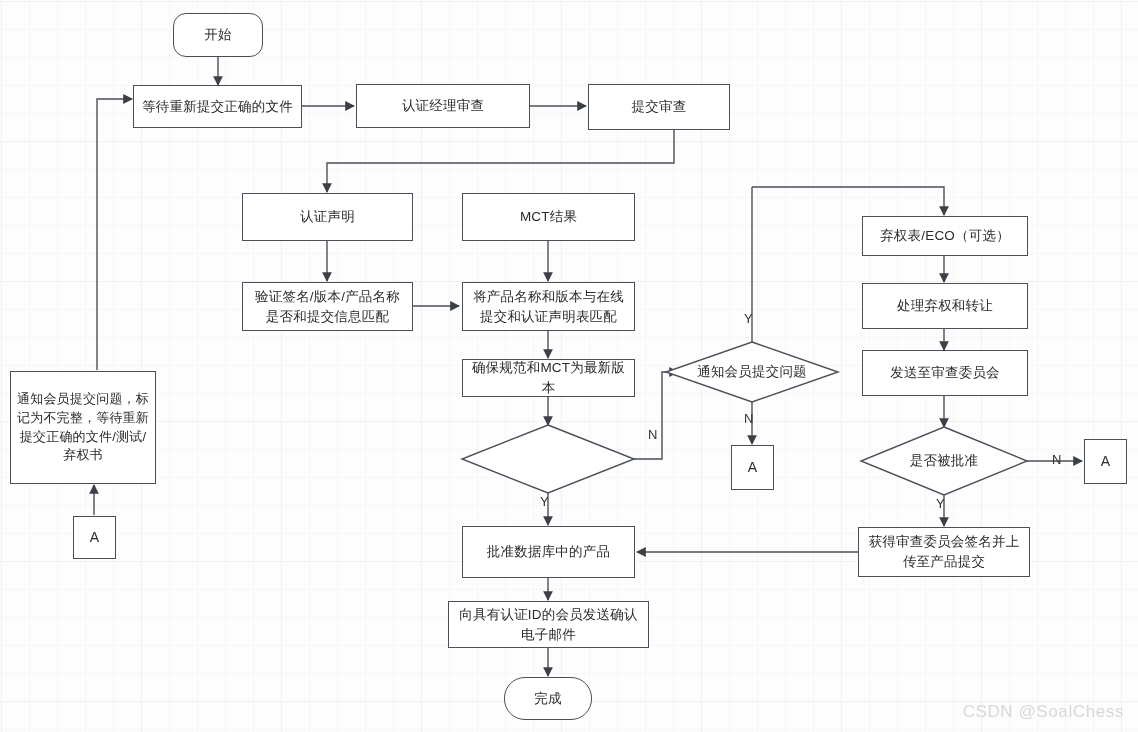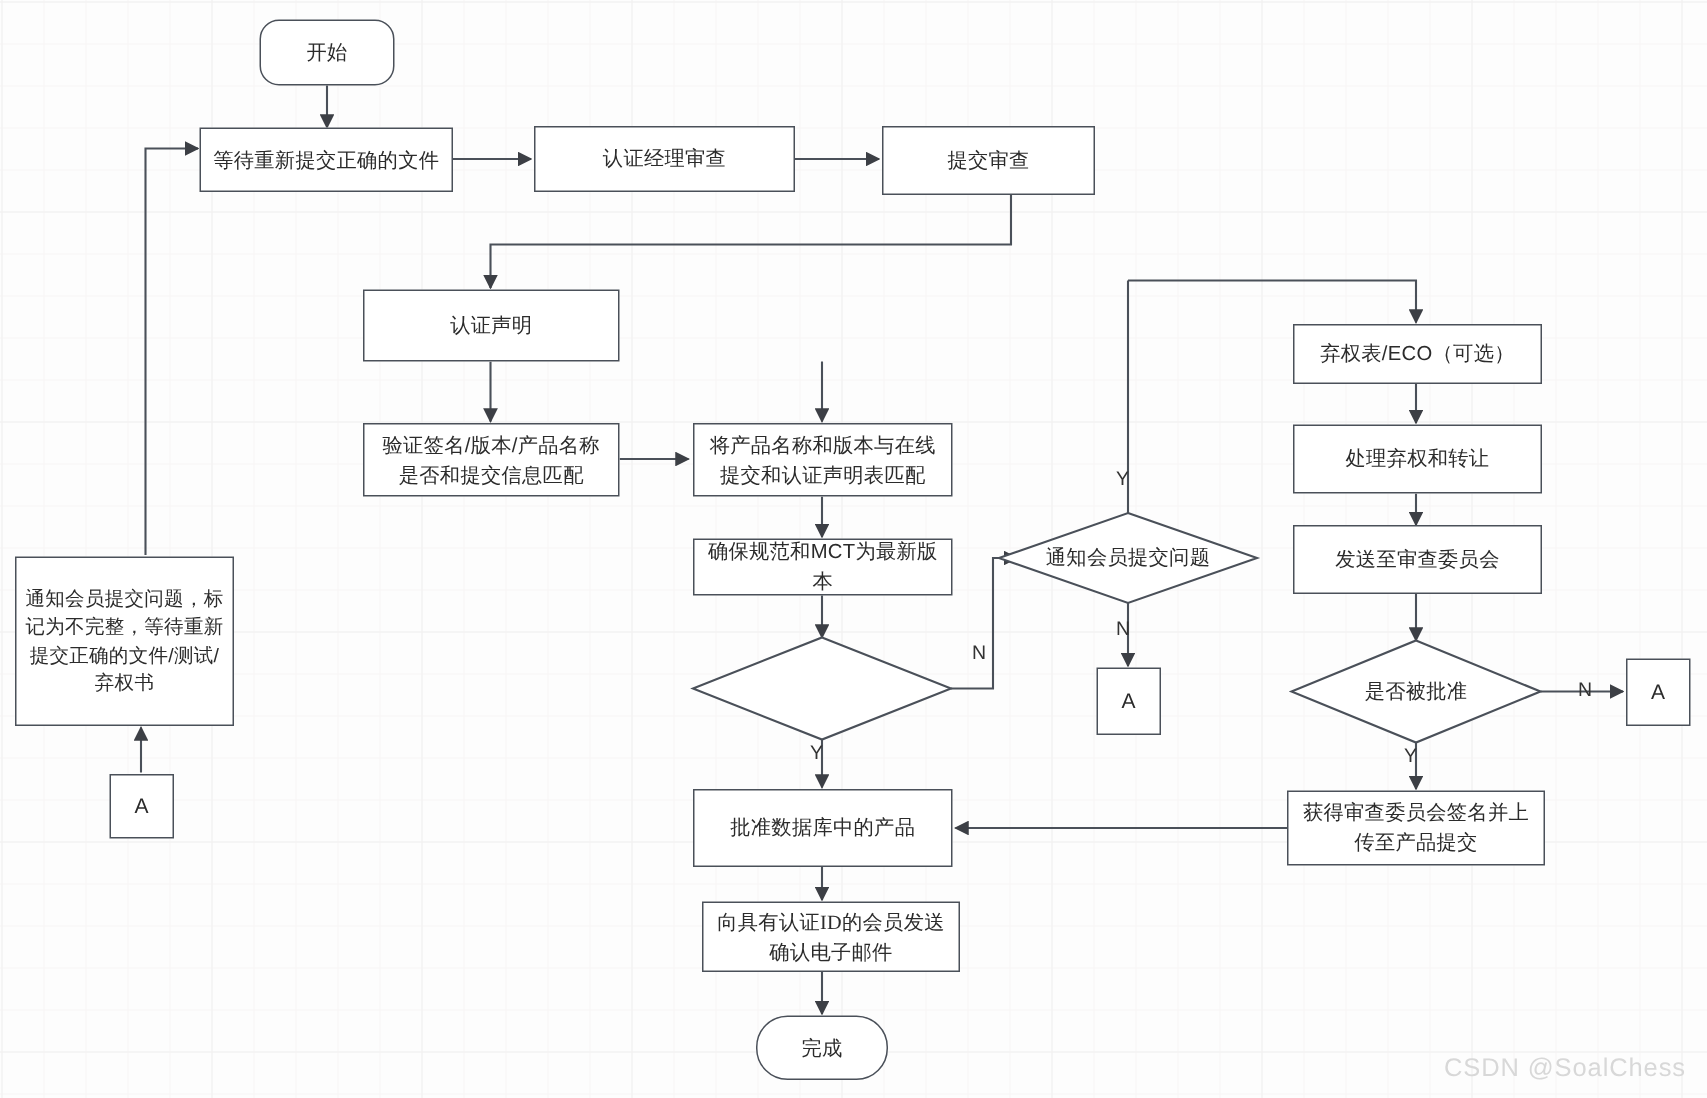--- a/index.html
+++ b/index.html
@@ -146,20 +146,23 @@
   </div>
 
   <div class="node" style="left:588px;top:84px;width:142px;height:46px;">
     <span class="txt">提交审查</span>
   </div>
 
   <div class="node" style="left:242px;top:193px;width:171px;height:48px;">
     <span class="txt">认证声明</span>
   </div>
 
+  <div class="node" style="left:462px;top:193px;width:173px;height:48px;">
+    <span class="txt">MCT结果</span>
+  </div>
 
   <div class="node" style="left:862px;top:216px;width:166px;height:40px;">
     <span class="txt">弃权表/ECO（可选）</span>
   </div>
 
   <div class="node" style="left:242px;top:282px;width:171px;height:49px;">
     <span class="txt">验证签名/版本/产品名称是否和提交信息匹配</span>
   </div>
 
   <div class="node" style="left:462px;top:282px;width:173px;height:49px;">
@@ -204,21 +207,21 @@
   </div>
 
   <div class="node" style="left:462px;top:526px;width:173px;height:52px;">
     <span class="txt">批准数据库中的产品</span>
   </div>
 
   <div class="node" style="left:858px;top:527px;width:172px;height:50px;">
     <span class="txt">获得审查委员会签名并上传至产品提交</span>
   </div>
 
-  <div class="node" style="left:468px;top:601px;width:172px;height:47px;font-family:Liberation Serif, serif;">
+  <div class="node" style="left:448px;top:601px;width:201px;height:47px;">
     <span class="txt">向具有认证ID的会员发送确认电子邮件</span>
   </div>
 
   <div class="node terminal" style="left:504px;top:677px;width:88px;height:43px;border-radius:21px;">
     <span class="txt">完成</span>
   </div>
 
   <div class="edge-label" style="left:744px;top:311px;">Y</div>
   <div class="edge-label" style="left:744px;top:411px;">N</div>
   <div class="edge-label" style="left:648px;top:427px;">N</div>

